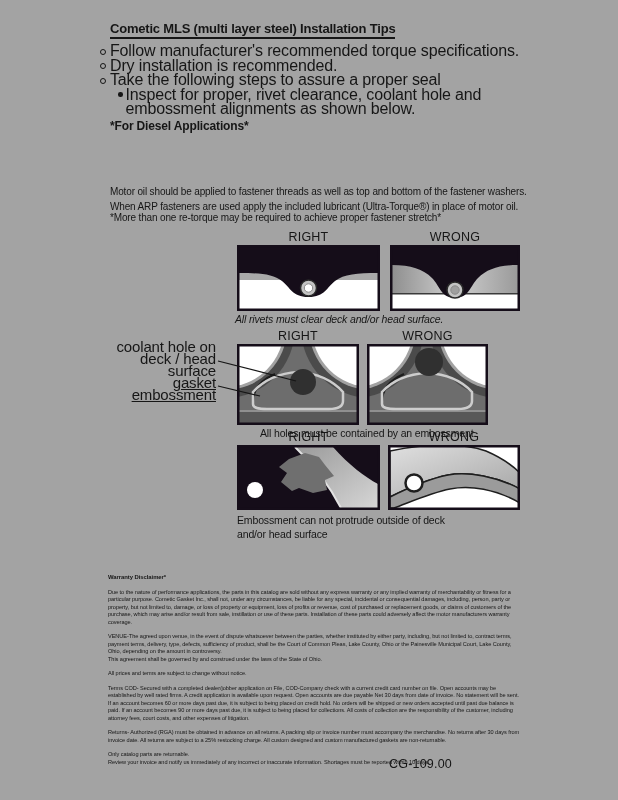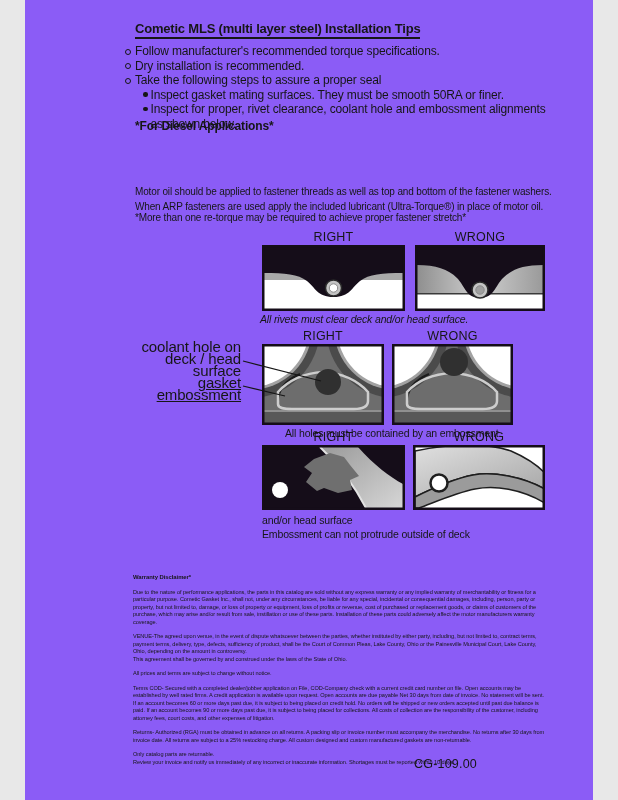--- a/index.html
+++ b/index.html
@@ -1,29 +1,29 @@
 <!DOCTYPE html>
 <html><head>
 <meta charset="utf-8">
 <style>
   html,body { margin:0; padding:0; background:#e8e8e8; }
   .page {
-    position:relative; width:568px; height:800px; margin:0 auto;
-    background:#8b5cf6; overflow:hidden;
+    position:relative; width:618px; height:800px; margin:0 auto;
+    background:#a3a3a3; overflow:hidden;
     font-family:"Liberation Sans", sans-serif; color:#161616;
     letter-spacing:-0.15px;
   }
   .abs { position:absolute; }
 
   .doc-title {
     left:110px; top:21px; font-size:13px; font-weight:bold;
     border-bottom:2px solid #161616; padding-bottom:1px; letter-spacing:-0.2px;
   }
 
-  .bullets { left:100px; top:44px; width:428px; font-size:12px; line-height:14.5px; }
+  .bullets { left:100px; top:44px; width:428px; font-size:16px; line-height:14.5px; }
   .b-row { display:flex; align-items:flex-start; }
   .b-row.sub { margin-left:18px; }
   .o-bullet {
     flex:0 0 auto; width:4px; height:4px; border:1px solid #161616; border-radius:50%;
     margin:4.5px 4px 0 0;
   }
   .dot-bullet {
     flex:0 0 auto; width:4.5px; height:4.5px; background:#161616; border-radius:50%;
     margin:4.5px 3px 0 0;
   }
@@ -59,24 +59,20 @@
       <span class="o-bullet"></span>
       <span>Follow manufacturer's recommended torque specifications.</span>
     </div>
     <div class="b-row">
       <span class="o-bullet"></span>
       <span>Dry installation is recommended.</span>
     </div>
     <div class="b-row">
       <span class="o-bullet"></span>
       <span>Take the following steps to assure a proper seal</span>
-    </div>
-    <div class="b-row sub">
-      <span class="dot-bullet"></span>
-      <span>Inspect gasket mating surfaces.  They must be smooth 50RA or finer.</span>
     </div>
     <div class="b-row sub">
       <span class="dot-bullet"></span>
       <span>Inspect for proper, rivet clearance, coolant hole and embossment alignments as shown below.</span>
     </div>
   </div>
 
   <div class="abs sec-heading">*For Diesel Applications*</div>
   <div class="abs para p1">Motor oil should be applied to fastener threads as well as top and bottom of the fastener washers. When ARP fasteners are used apply the included lubricant (Ultra-Torque®) in place of motor oil.</div>
   <div class="abs para p3">*More than one re-torque may be required to achieve proper fastener stretch*</div>
@@ -194,22 +190,22 @@
       </linearGradient>
     </defs>
     <rect x="0" y="0" width="132" height="65" fill="#ffffff"></rect>
     <path d="M2,6 C40,-2 75,-2 98,6 C112,12 124,20 132,28 L132,44 C110,32 80,26 60,30 C40,34 18,44 2,52 Z" fill="url(#g3)" stroke="#1e1e1e" stroke-width="1.5"></path>
     <path d="M2,52 C18,44 40,34 60,30 C80,26 110,32 132,44 L132,58 C108,44 82,40 62,44 C42,48 20,58 6,63 L2,63 Z" fill="#9b9b9b" stroke="#1e1e1e" stroke-width="1.5"></path>
     <circle cx="26" cy="38" r="8.5" fill="#ffffff" stroke="#1e1e1e" stroke-width="2.5"></circle>
     <rect x="1.25" y="1.25" width="129.5" height="62.5" fill="none" stroke="#150d19" stroke-width="2.5"></rect>
   </svg>
 
   <div class="abs fig-caption" style="left:237px;top:514px;width:260px;">
+    <div>Embossment can not protrude outside of deck</div>
     <div>and/or head surface</div>
-    <div>Embossment can not protrude outside of deck</div>
   </div>
 
   <div class="abs disclaimer">
     <p class="d-title">Warranty Disclaimer*</p>
     <p>Due to the nature of performance applications, the parts in this catalog are sold without any express warranty or any implied warranty of merchantability or fitness for a particular purpose.  Cometic Gasket Inc., shall not, under any circumstances, be liable for any special, incidental or consequential damages, including, person, party or property, but not limited to, damage, or loss of property or equipment, loss of profits or revenue, cost of purchased or replacement goods, or claims of customers of the purchase, which may arise and/or result from sale, instillation or use of these parts.  Installation of these parts could adversely affect the motor manufacturers warranty coverage.</p>
     <p>VENUE-The agreed upon venue, in the event of dispute whatsoever between the parties, whether instituted by either party, including, but not limited to, contract terms, payment terms, delivery, type, defects, sufficiency of product, shall be the Court of Common Pleas, Lake County, Ohio or the Painesville Municipal Court, Lake County, Ohio, depending on the amount in controversy.
 This agreement shall be governed by and construed under the laws of the State of Ohio.</p>
     <p>All prices and terms are subject to change without notice.</p>
     <p>Terms COD- Secured with a completed dealer/jobber application on File, COD-Company check with a current credit card number on file.  Open accounts may be established by well rated firms.  A credit application is available upon request.  Open accounts are due payable Net 30 days from date of invoice.  No statement will be sent.  If an account becomes 60 or more days past due, it is subject to being placed on credit hold.  No orders will be shipped or new orders accepted until past due balance is paid.  If an account becomes 90 or more days past due, it is subject to being placed for collections.  All costs of collection are the responsibility of the customer, including attorney fees, court costs, and other expenses of litigation.</p>
     <p>Returns- Authorized (RGA) must be obtained in advance on all returns.  A packing slip or invoice number must accompany the merchandise.  No returns after 30 days from invoice date.  All returns are subject to a 25% restocking charge.  All custom designed and custom manufactured gaskets are non-returnable.</p>

